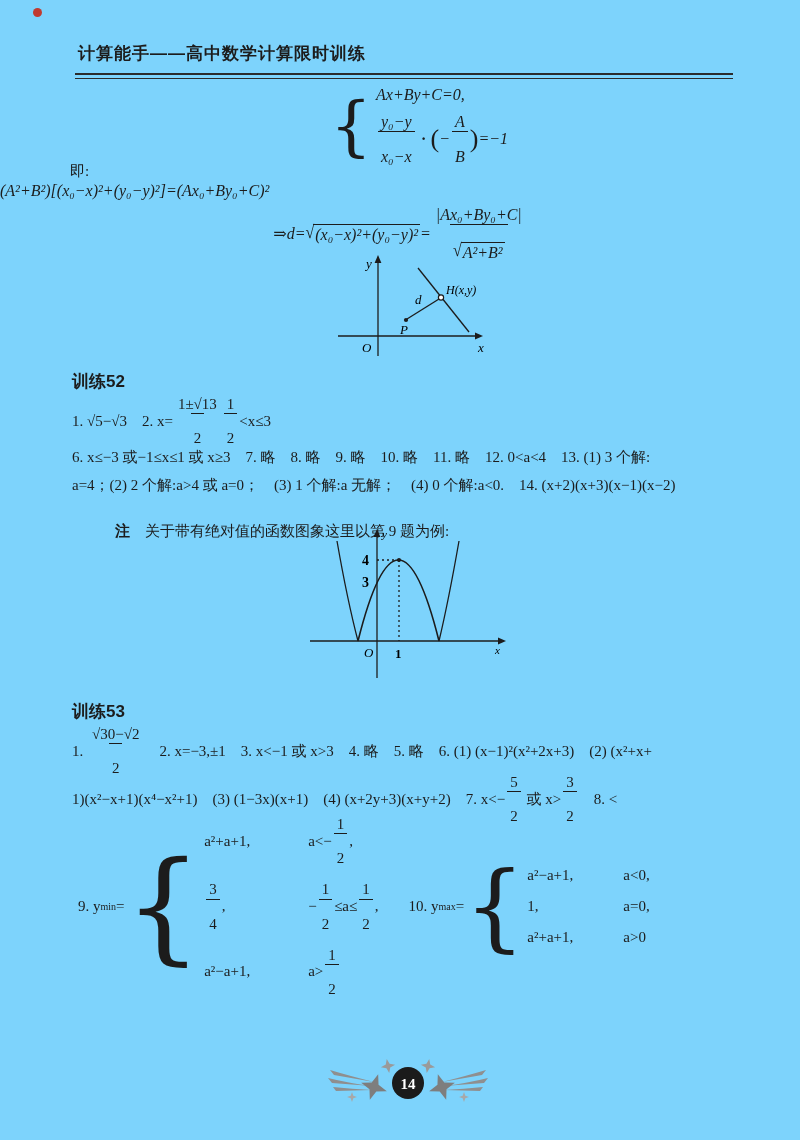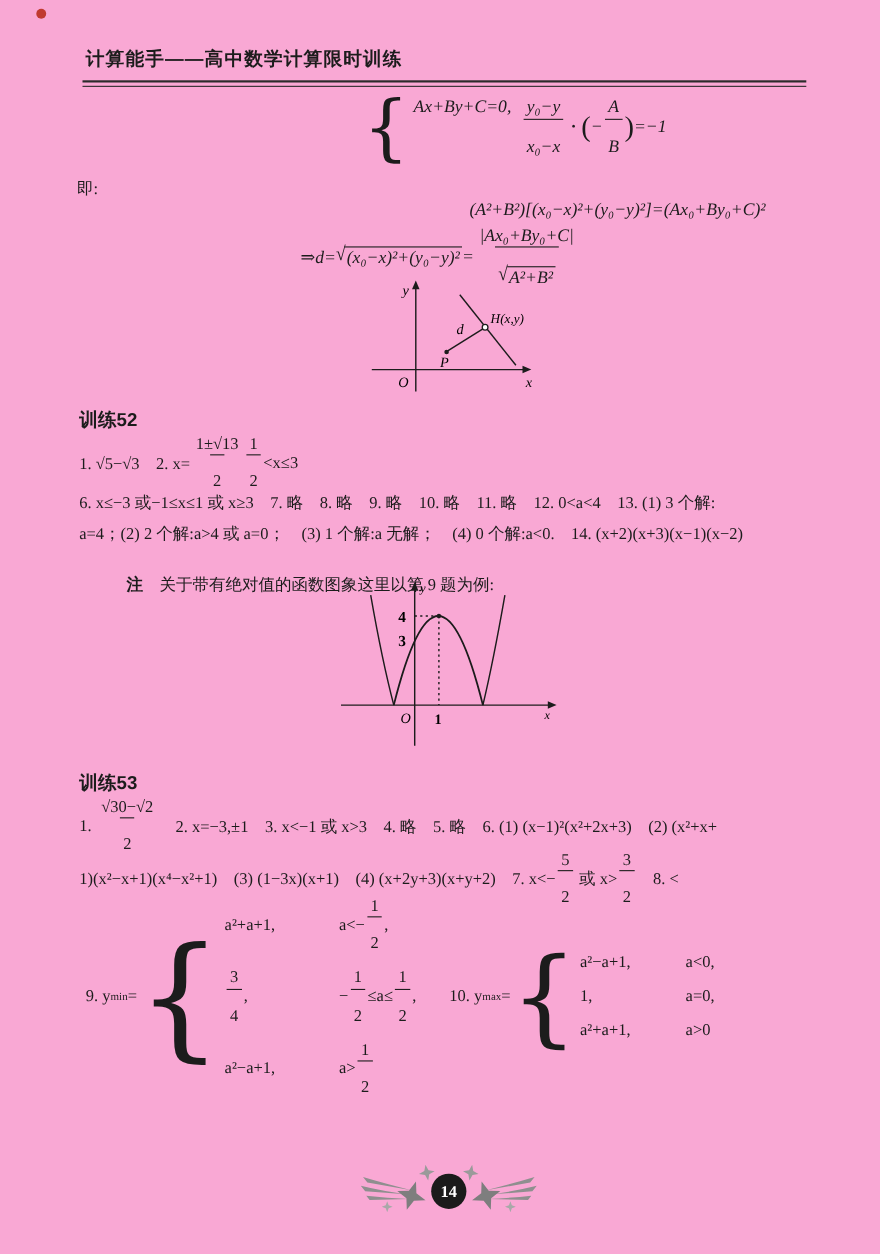--- a/index.html
+++ b/index.html
@@ -1,22 +1,22 @@
 <!DOCTYPE html>
 <html><head>
 <meta charset="utf-8">
 <style>
   html,body{margin:0;padding:0;background:#e8e8e8;}
-  .page{position:relative;width:800px;height:1140px;background:#f9a8d4;overflow:hidden;
+  .page{position:relative;width:800px;height:1140px;background:#7dd3fc;overflow:hidden;
         font-family:"Liberation Serif","DejaVu Serif",serif;color:#1c1c1c;}
   .abs{position:absolute;}
   .sans{font-family:"Liberation Sans","DejaVu Sans",sans-serif;}
   .math{font-style:italic;}
   .row{display:inline-flex;align-items:center;white-space:pre;}
-  .col{display:flex;flex-direction:row;}
+  .col{display:flex;flex-direction:column;}
   .frac{display:inline-flex;flex-direction:column;align-items:center;line-height:1.08;
         margin:0 2px;text-align:center;vertical-align:middle;}
   .frac>.n{padding:0 3px 1px;}
   .frac>.d{border-top:1.3px solid #1c1c1c;padding:16px 3px 0;}
   .sqrt{display:inline-flex;align-items:flex-start;}
   .sqrt>.sg{line-height:1;font-style:normal;margin-right:-1px;transform:scaleY(1.12);}
   .sqrt>.rc{border-top:1.3px solid #1c1c1c;padding:1px 2px 0;}
   .brace{font-family:"DejaVu Serif",serif;font-weight:400;line-height:0.9;align-self:center;
          font-style:normal;}
   .bigp{font-size:26px;font-style:normal;line-height:1;}
@@ -49,21 +49,21 @@
           <span class="frac"><span class="n">A</span><span class="d">B</span></span>
           <span class="bigp">)</span>
           <span>=−1</span>
         </div>
       </div>
     </div>
   </div>
 
   <div class="abs" style="left:70px;top:162px;font-size:15px;">即:</div>
 
-  <div class="abs math" style="left:0;top:182px;width:696px;text-align:right;font-size:16px;">(A²+B²)[(x₀−x)²+(y₀−y)²]=(Ax₀+By₀+C)²</div>
+  <div class="abs math" style="left:0;top:182px;width:696px;text-align:left;font-size:16px;">(A²+B²)[(x₀−x)²+(y₀−y)²]=(Ax₀+By₀+C)²</div>
 
   <div class="abs" style="left:0;top:206px;width:800px;display:flex;justify-content:center;">
     <div class="row math" style="font-size:16px;">
       <span>⇒d=</span>
       <span class="sqrt"><span class="sg">√</span><span class="rc">(x₀−x)²+(y₀−y)²</span></span>
       <span>=</span>
       <span class="frac">
         <span class="n">|Ax₀+By₀+C|</span>
         <span class="d"><span class="sqrt"><span class="sg">√</span><span class="rc">A²+B²</span></span></span>
       </span>

